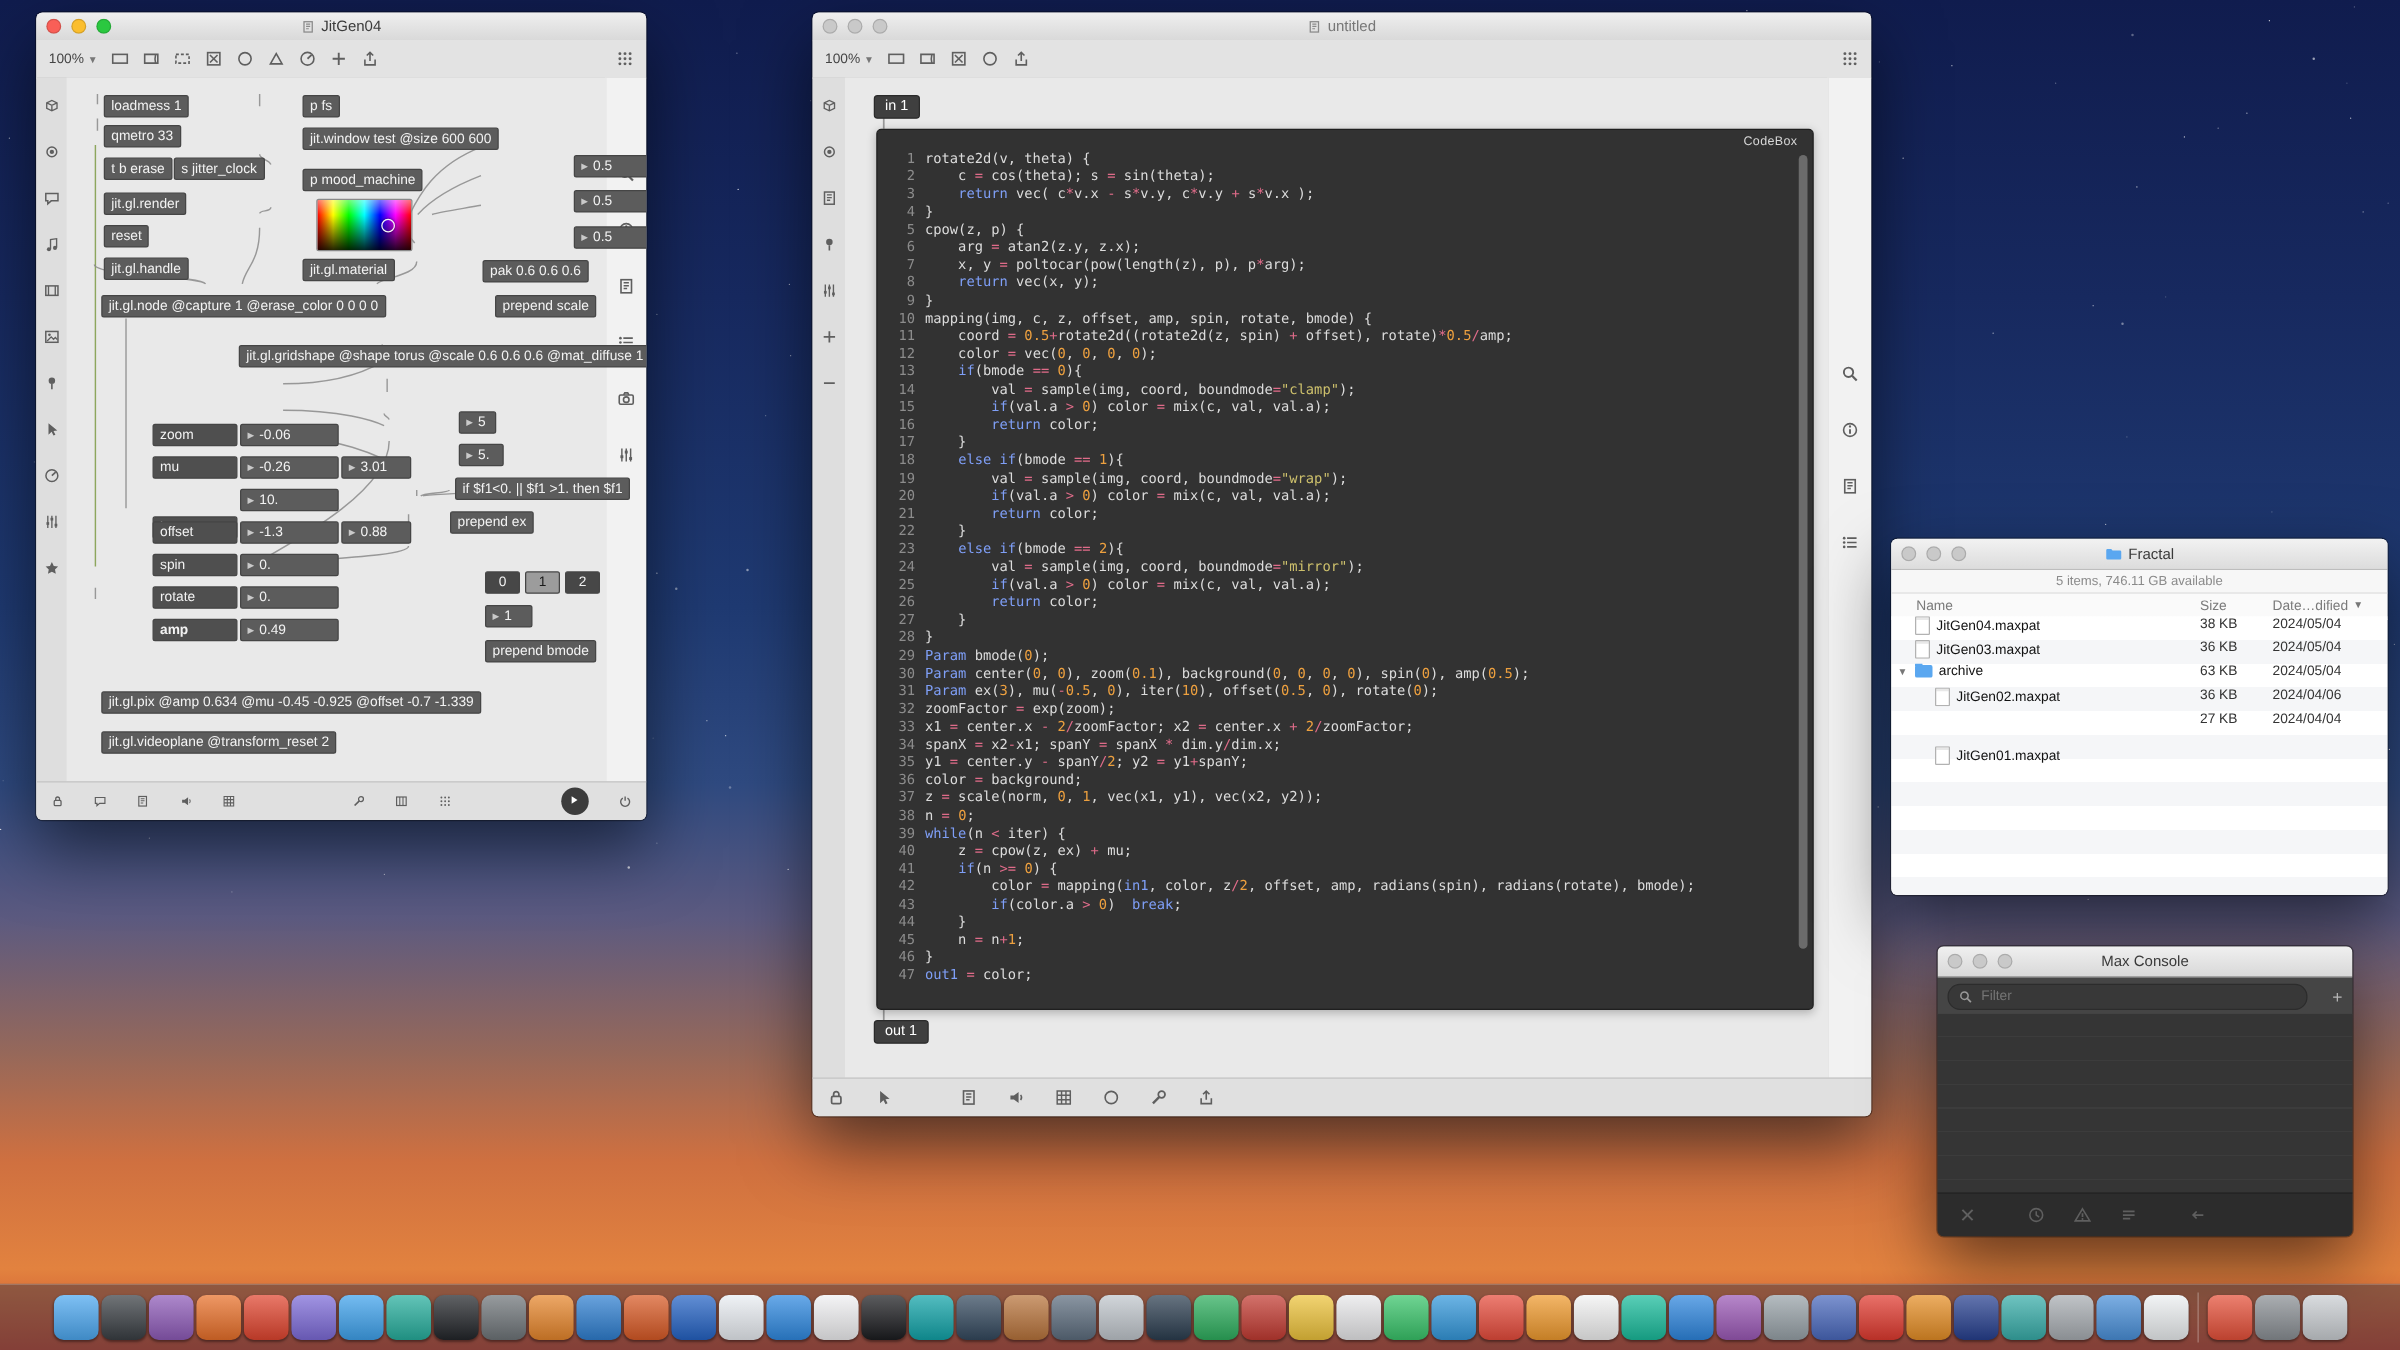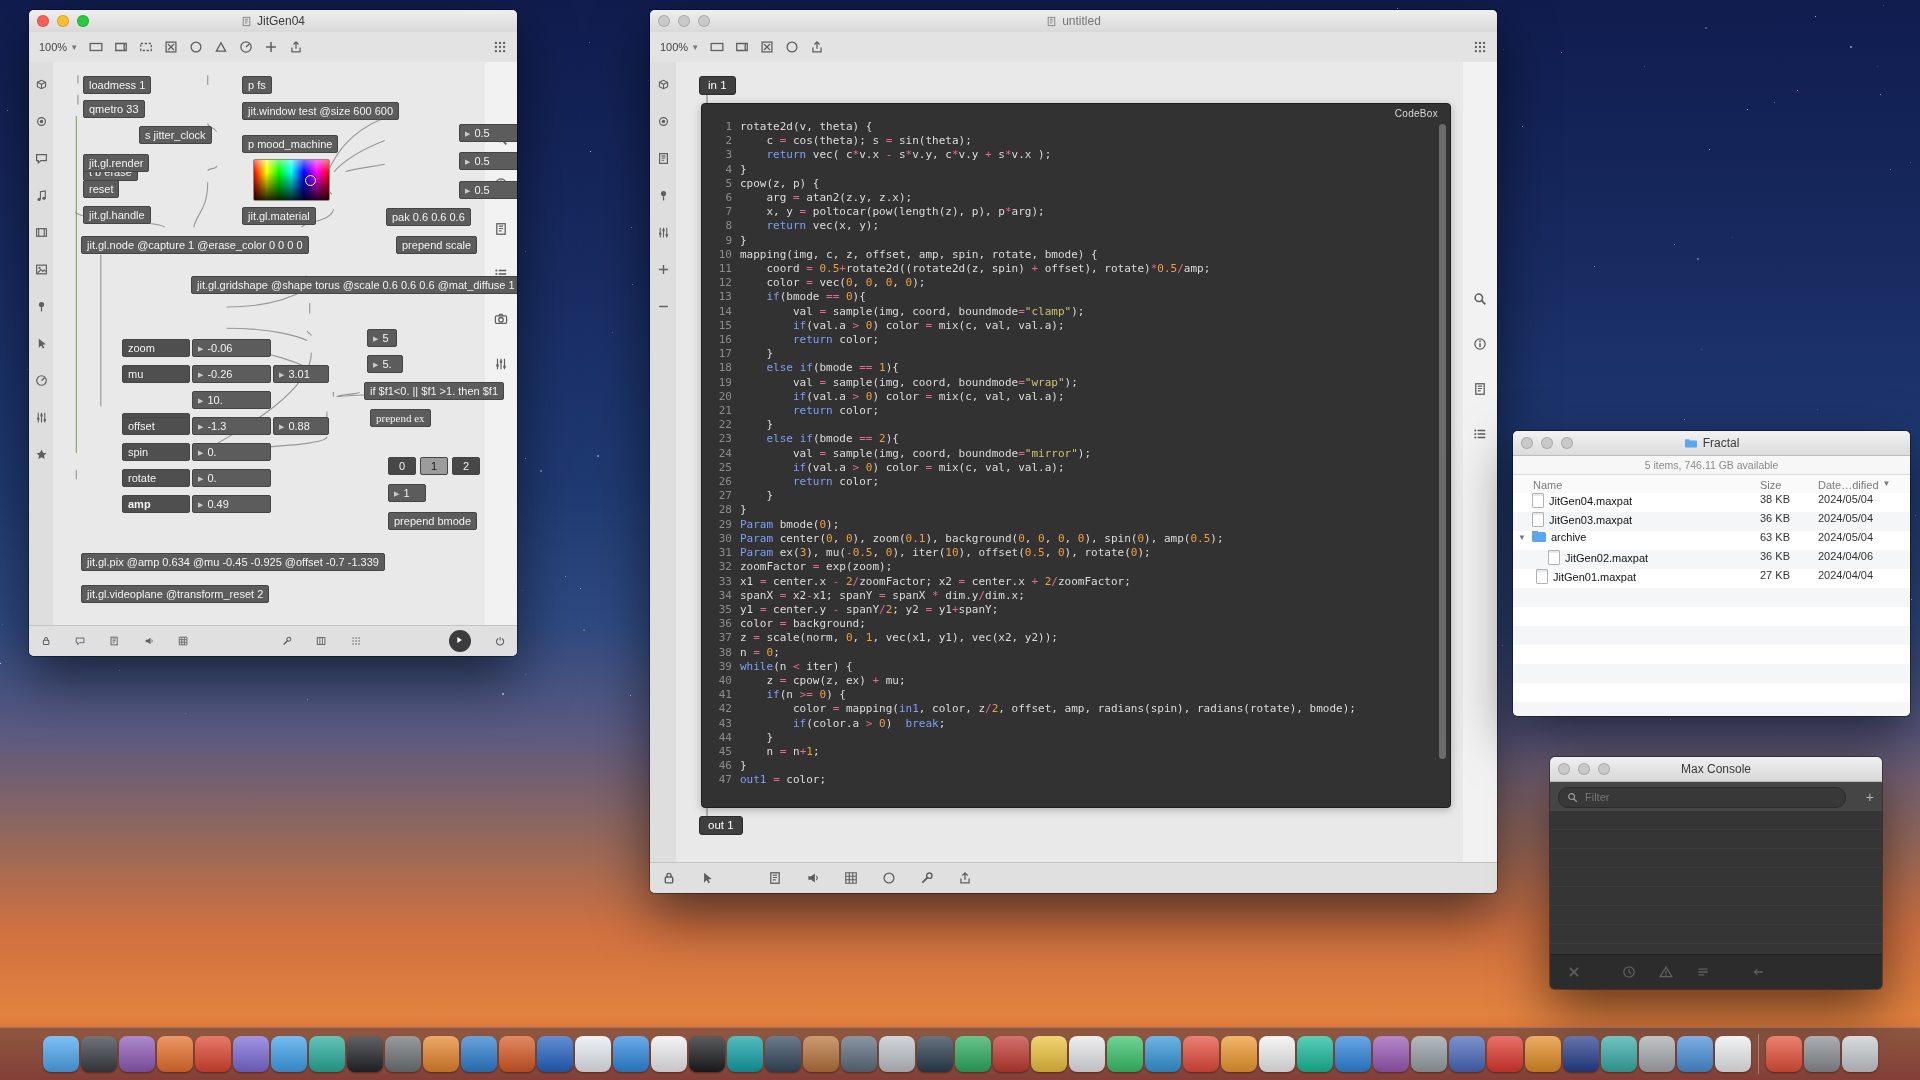--- a/index.html
+++ b/index.html
@@ -529,21 +529,21 @@
       <path d="M373,468 L373,474"></path>
       <path d="M405,468 C405,471 379,471 377,474"></path>
       <path d="M437,468 C437,472 381,472 379,474"></path>
       <path d="M365,492 L365,502"></path>
       <path d="M365,523 C365,536 230,536 215,543"></path>
       <path d="M58,564 L58,575"></path>
     </svg>
     <div class="pobjs" id="jitgen-objects">
         <div class="patch-obj kind-obj" style="left: 54px; top: 66px;">loadmess 1</div>
         <div class="patch-obj kind-obj" style="left: 54px; top: 90px;">qmetro 33</div>
-        <div class="patch-obj kind-obj" style="left: 54px; top: 116px; margin-top: 37px;">t b erase</div>
+        <div class="patch-obj kind-obj" style="left: 54px; top: 116px;">t b erase</div>
         <div class="patch-obj kind-obj" style="left: 110px; top: 116px;">s jitter_clock</div>
         <div class="patch-obj kind-obj" style="left: 54px; top: 144px;">jit.gl.render</div>
         <div class="patch-obj kind-obj" style="left: 54px; top: 170px;">reset</div>
         <div class="patch-obj kind-obj" style="left: 54px; top: 196px;">jit.gl.handle</div>
         <div class="patch-obj kind-obj" style="left: 52px; top: 226px;">jit.gl.node @capture 1 @erase_color 0 0 0 0</div>
         <div class="patch-obj kind-obj" style="left: 213px; top: 66px;">p fs</div>
         <div class="patch-obj kind-obj" style="left: 213px; top: 92px;">jit.window test @size 600 600</div>
         <div class="patch-obj kind-obj" style="left: 213px; top: 125px;">p mood_machine</div>
         <div class="patch-obj kind-swatch" style="left: 224px; top: 149px; width: 77px; height: 42px;"></div>
         <div class="patch-obj kind-obj" style="left: 213px; top: 197px;">jit.gl.material</div>
@@ -565,21 +565,21 @@
         <div class="patch-obj kind-num" style="left: 244px; top: 407px; width: 56px;">0.88</div>
         <div class="patch-obj kind-plabel" style="left: 93px; top: 433px; width: 68px;">spin</div>
         <div class="patch-obj kind-num" style="left: 163px; top: 433px; width: 79px;">0.</div>
         <div class="patch-obj kind-plabel" style="left: 93px; top: 459px; width: 68px;">rotate</div>
         <div class="patch-obj kind-num" style="left: 163px; top: 459px; width: 79px;">0.</div>
         <div class="patch-obj kind-plabel" style="left: 93px; top: 485px; width: 68px; font-weight: bold;">amp</div>
         <div class="patch-obj kind-num" style="left: 163px; top: 485px; width: 79px;">0.49</div>
         <div class="patch-obj kind-num" style="left: 338px; top: 319px; width: 30px;">5</div>
         <div class="patch-obj kind-num" style="left: 338px; top: 345px; width: 36px;">5.</div>
         <div class="patch-obj kind-obj" style="left: 335px; top: 372px;">if $f1&lt;0. || $f1 &gt;1. then $f1</div>
-        <div class="patch-obj kind-obj" style="left: 341px; top: 399px; font-family: Liberation Serif, serif;">prepend ex</div>
+        <div class="patch-obj kind-obj" style="left: 331px; top: 399px;">prepend ex</div>
         <div class="patch-obj kind-btn" style="left: 359px; top: 447px; width: 28px;">0</div>
         <div class="patch-obj kind-btn-active" style="left: 391px; top: 447px; width: 28px;">1</div>
         <div class="patch-obj kind-btn" style="left: 423px; top: 447px; width: 28px;">2</div>
         <div class="patch-obj kind-num" style="left: 359px; top: 474px; width: 38px;">1</div>
         <div class="patch-obj kind-obj" style="left: 359px; top: 502px;">prepend bmode</div>
         <div class="patch-obj kind-obj" style="left: 52px; top: 543px;">jit.gl.pix @amp 0.634 @mu -0.45 -0.925 @offset -0.7 -1.339</div>
         <div class="patch-obj kind-obj" style="left: 52px; top: 575px;">jit.gl.videoplane @transform_reset 2</div>
       </div>
     <div class="bottombar">
       <span class="tbi">
@@ -1096,21 +1096,21 @@
         <div class="f-row">
           <div class="f-name" style="padding-left: 20px;">
             <span class="f-slot"></span>
             <span class="f-doc"></span>
             <span>JitGen02.maxpat</span>
           </div>
           <div class="f-size">36 KB</div>
           <div class="f-date">2024/04/06</div>
         </div>
         <div class="f-row">
-          <div class="f-name" style="padding-left: 8px;">
+          <div class="f-name" style="padding-left: 20px; margin-top: 28px;">
             <span class="f-slot"></span>
             <span class="f-doc"></span>
             <span>JitGen01.maxpat</span>
           </div>
           <div class="f-size">27 KB</div>
           <div class="f-date">2024/04/04</div>
         </div>
       </div>
   </section>
 

